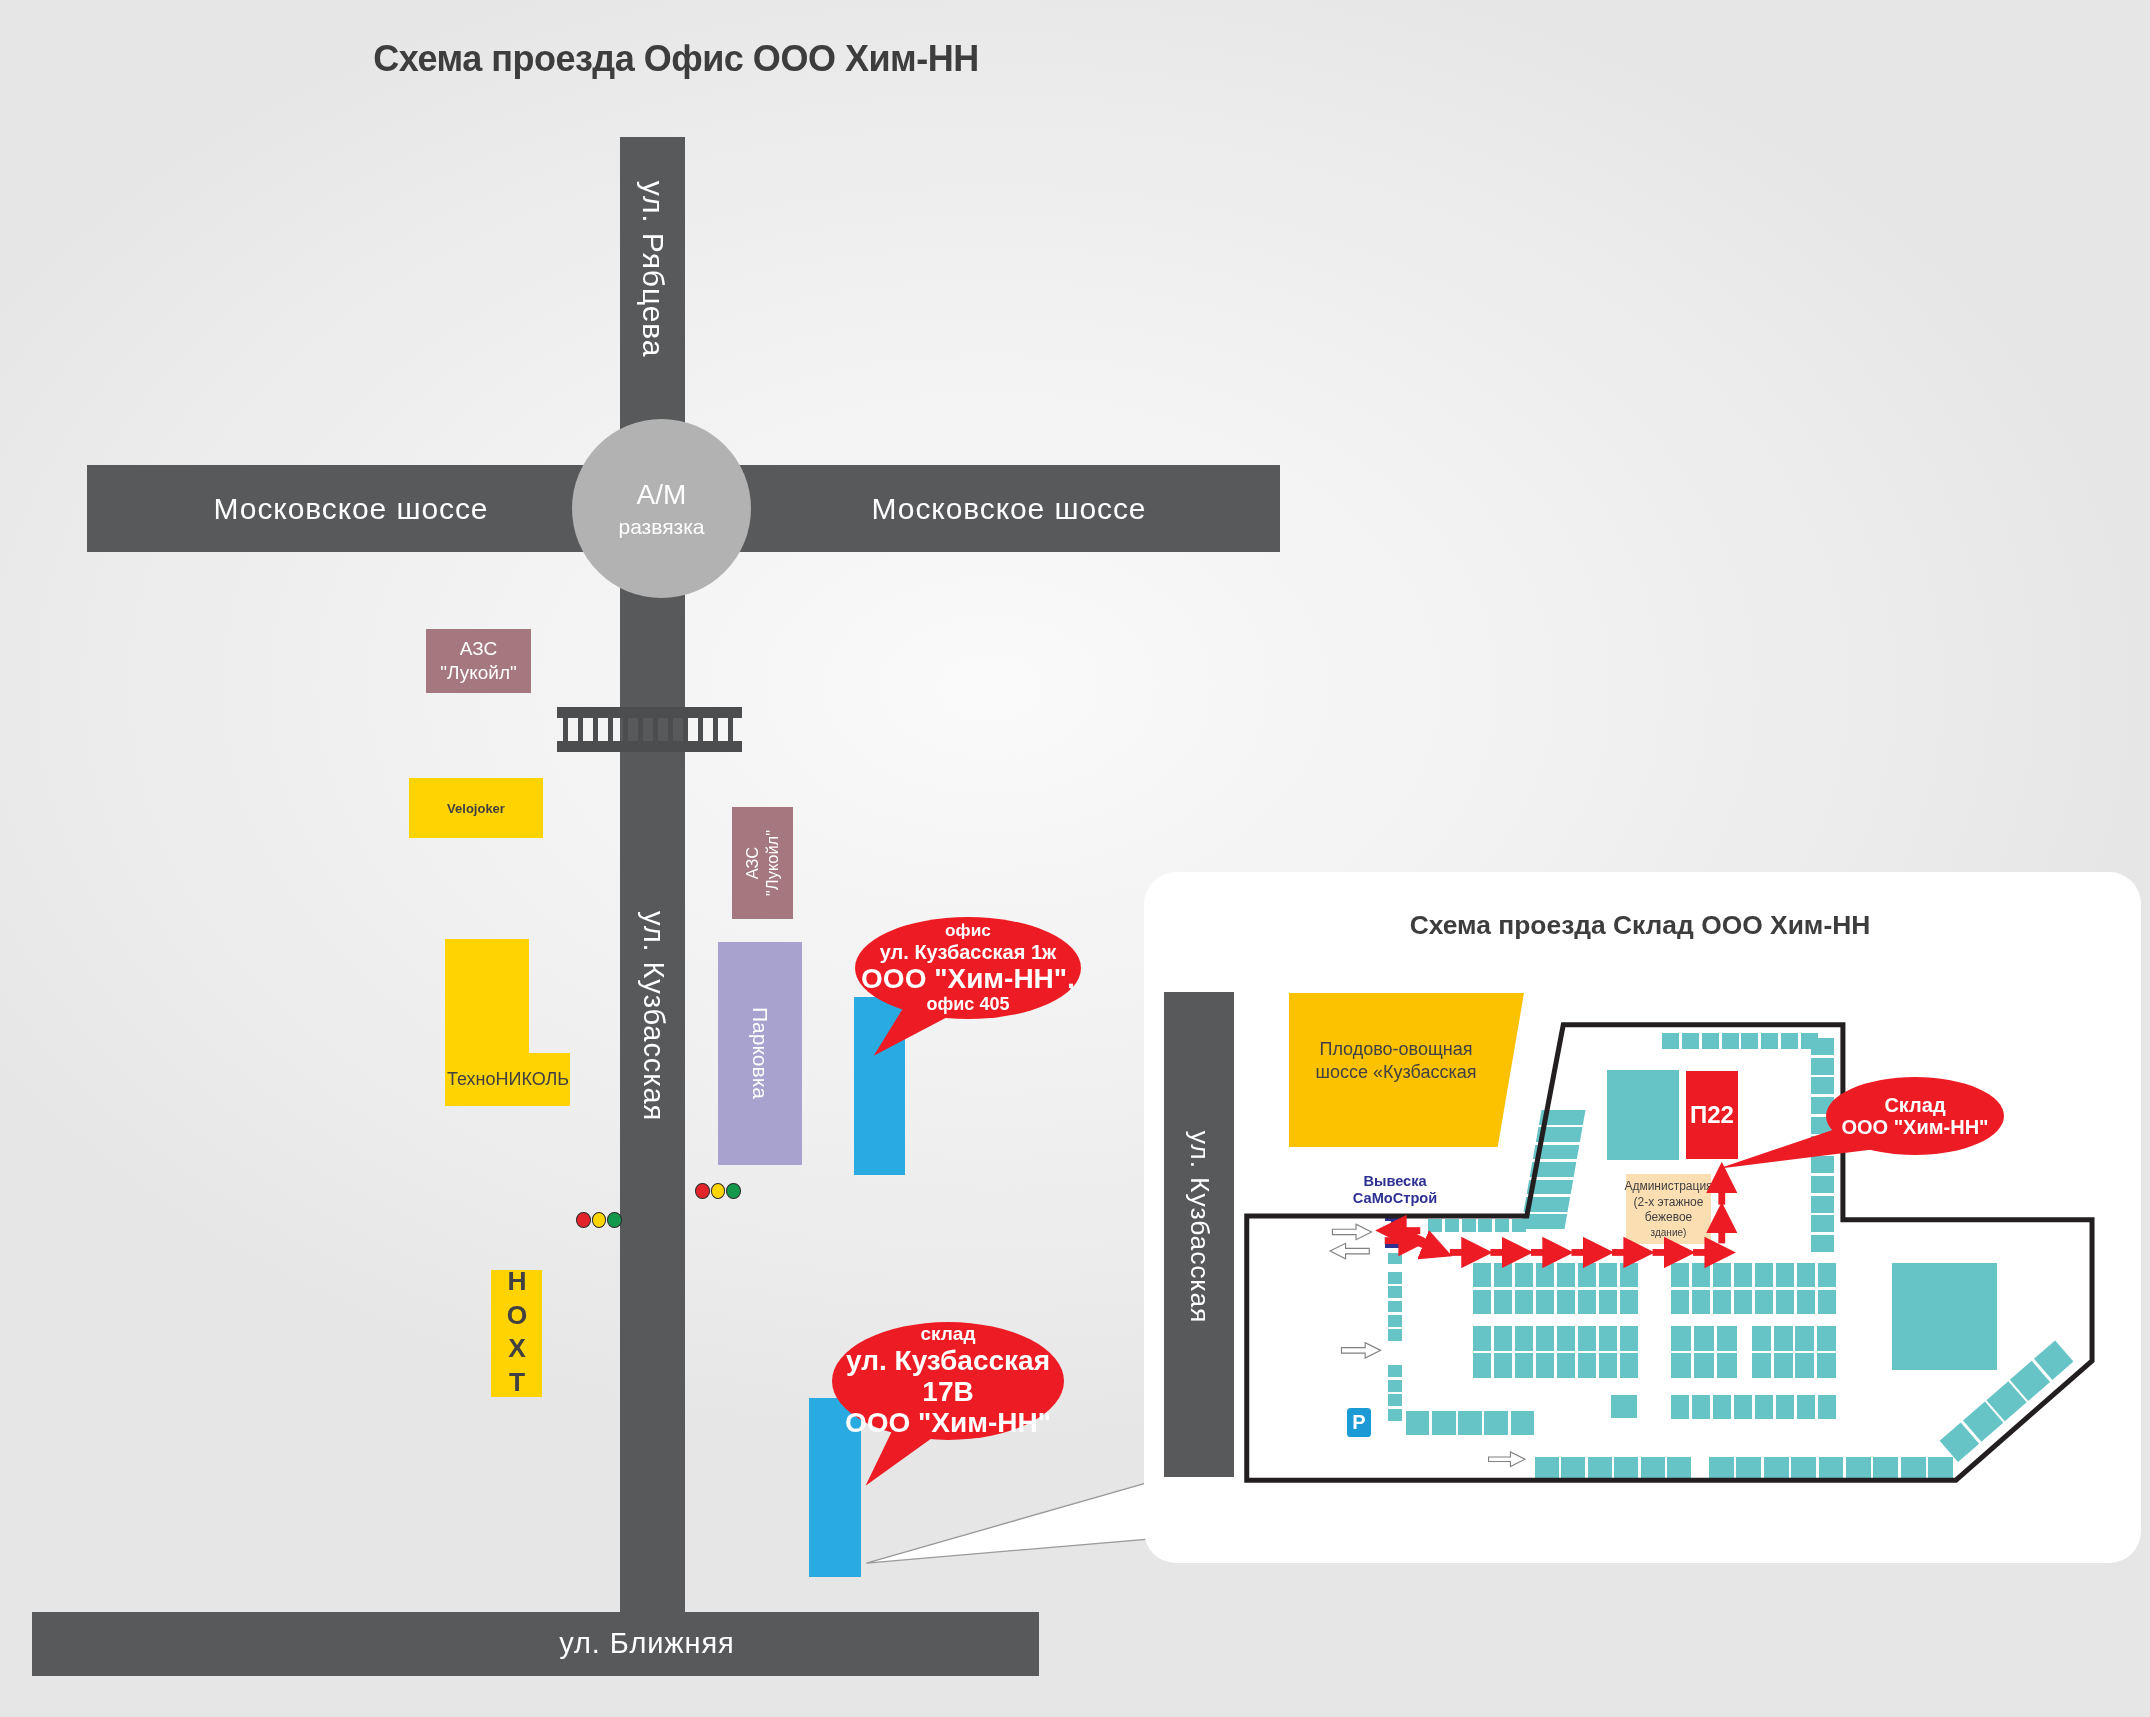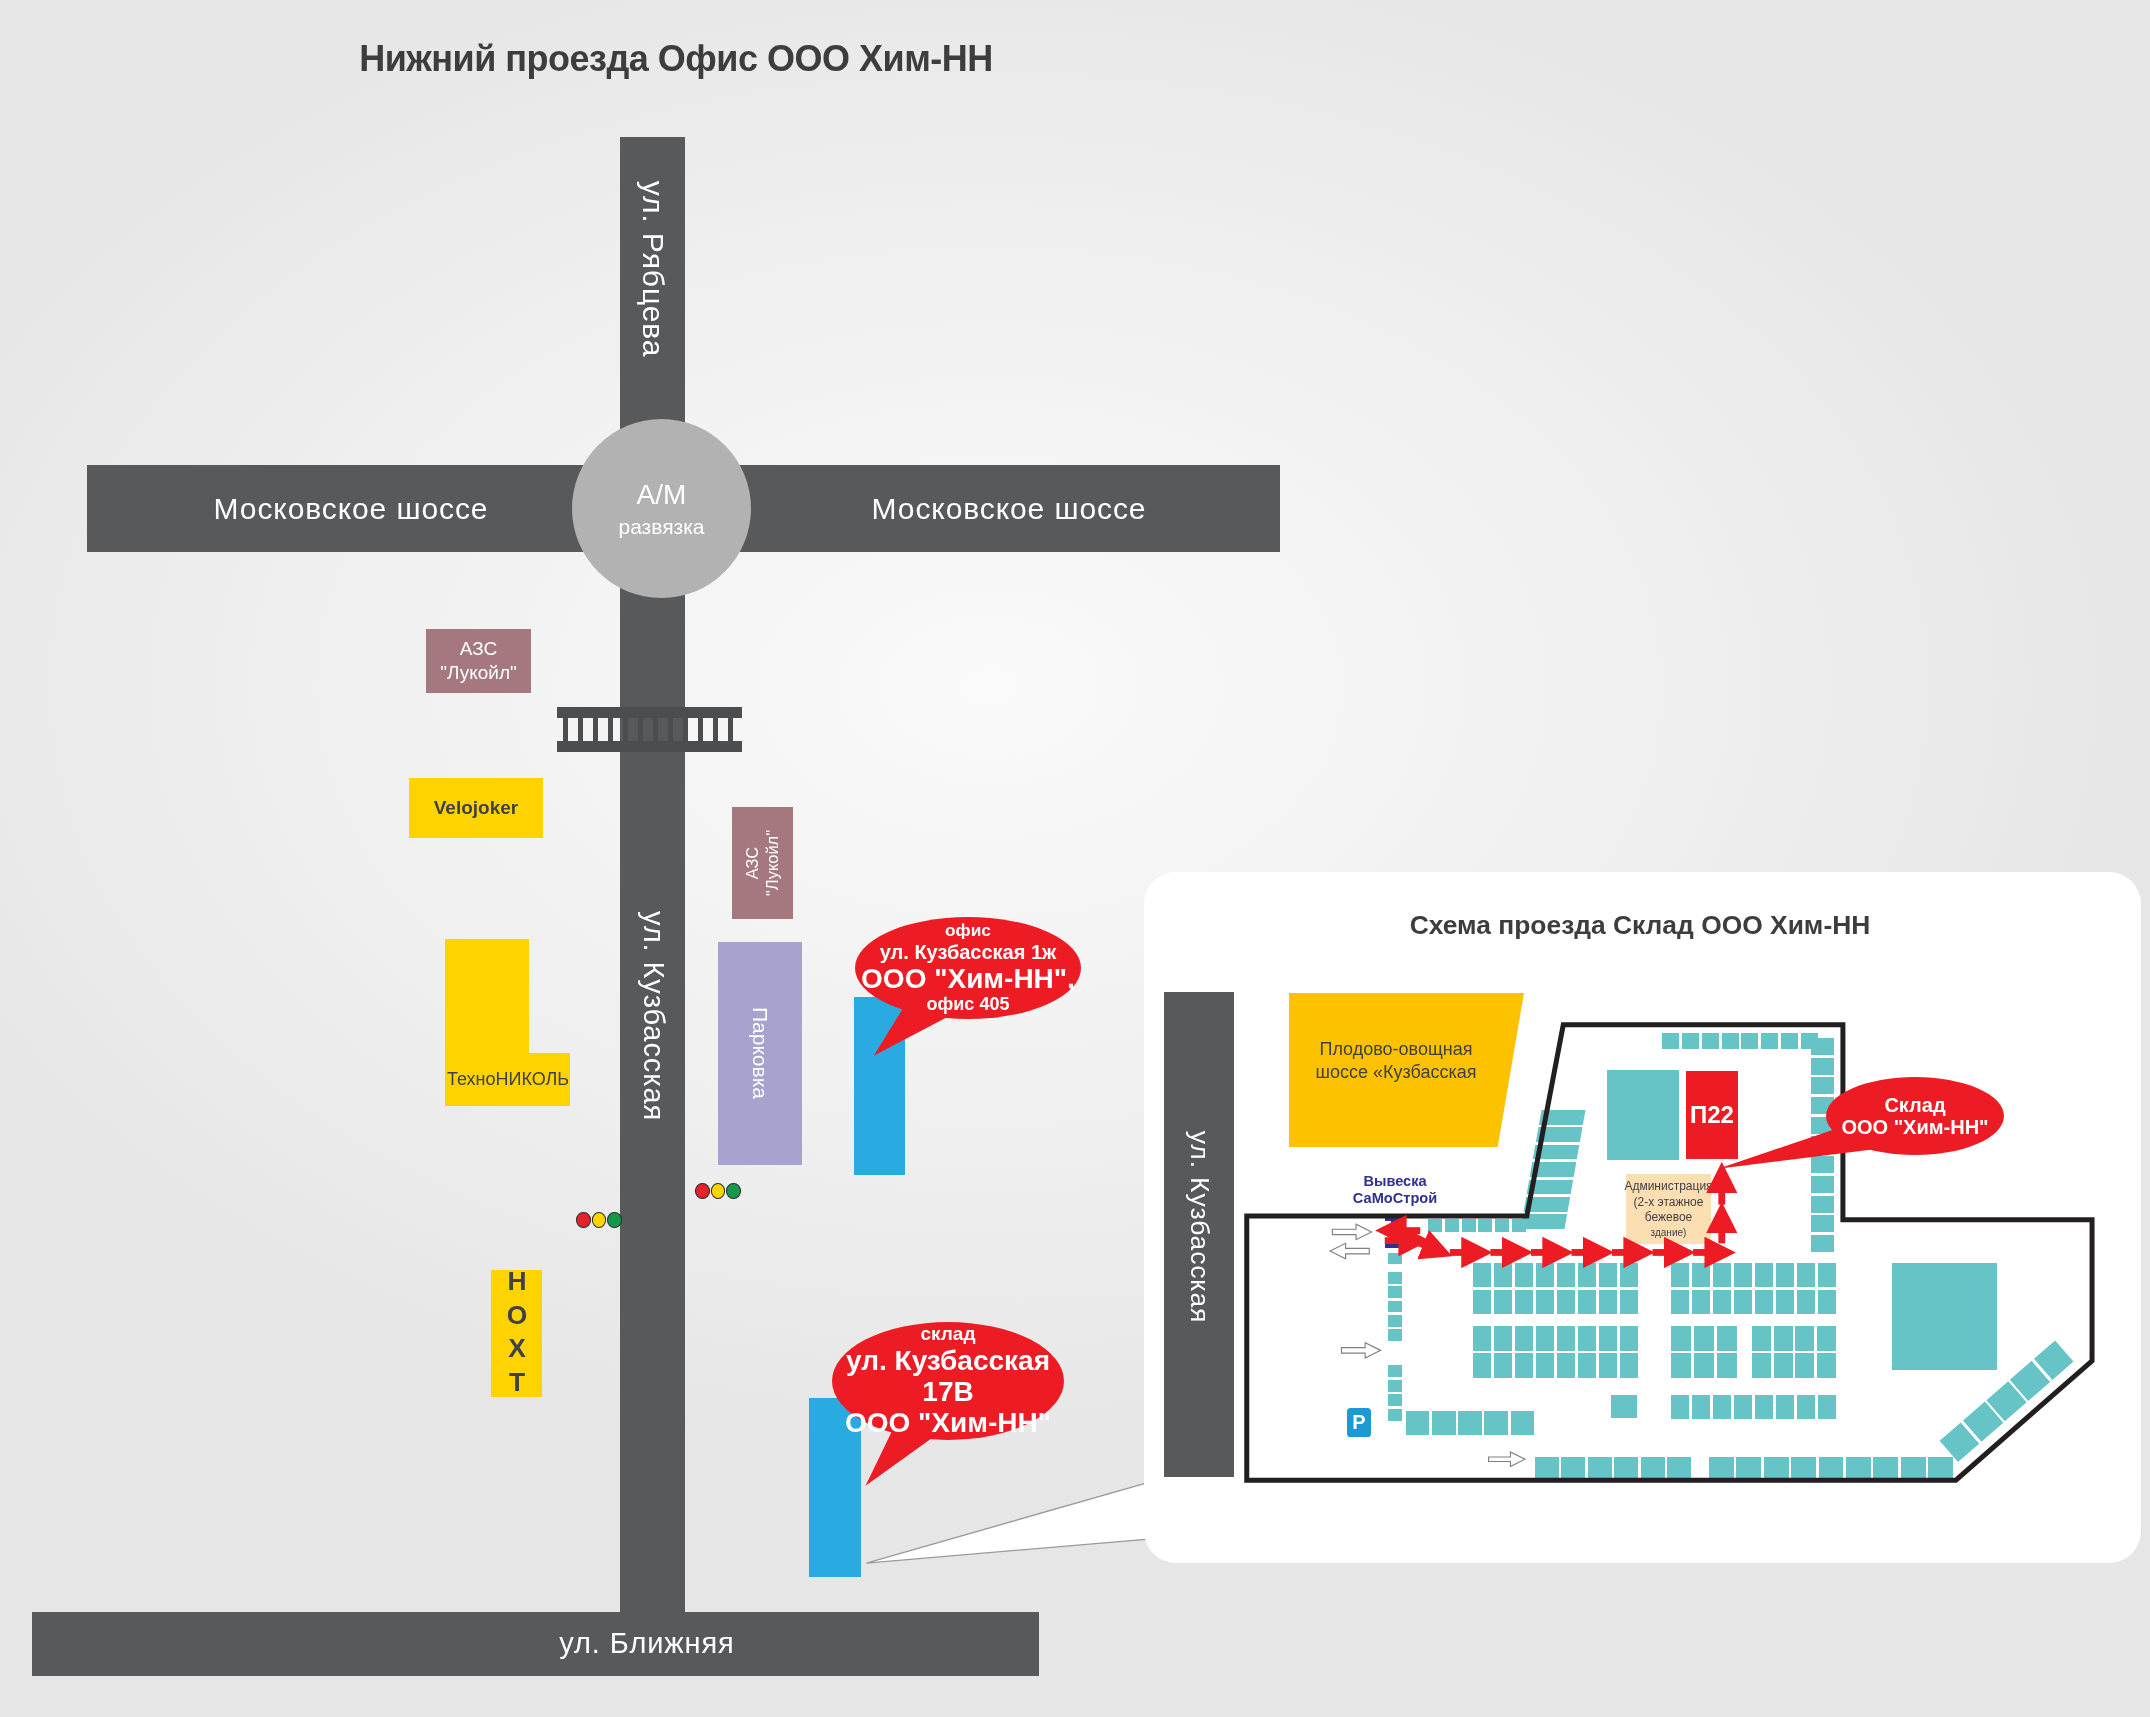--- a/index.html
+++ b/index.html
@@ -21,21 +21,21 @@
   .tl{display:flex;gap:0.9px;}
   .tl b{width:12.8px;height:13.7px;border-radius:50%;border:1.4px solid #2b2b2b;display:block;}
   .vstack{writing-mode:vertical-rl;text-orientation:upright;}
 </style>
 </head>
 <body>
 
 <div class="page">
 
   <div class="abs" style="left:676px;top:36px;transform:translateX(-50%);text-align:center;color:var(--title_gray);font-weight:700;font-size:36px;line-height:1.25;letter-spacing:-0.5px;">
-    <div>Нижний проезда Офис ООО Хим-НН</div>
+    <div>Схема проезда Офис ООО Хим-НН</div>
   </div>
 
   <div class="abs road" style="left:620px;top:137px;width:65px;height:1508px;"></div>
 
   <div class="abs road" style="left:87px;top:465px;width:1193px;height:87px;"></div>
 
   <div class="abs road" style="left:32px;top:1612px;width:1007px;height:64px;"></div>
 
   <div class="abs" style="left:557px;top:707px;width:185px;height:45px;">
     <div class="abs" style="left:0;top:0;width:185px;height:11px;background:var(--rail);"></div>
@@ -55,21 +55,21 @@
     <div style="font-size:21px;">развязка</div>
   </div>
 
   <div class="abs" style="left:426px;top:629px;width:105px;height:64px;background:var(--mauve);display:flex;flex-direction:column;
               align-items:center;justify-content:center;color:#fff;font-size:19px;line-height:1.25;">
     <div>АЗС</div>
     <div>"Лукойл"</div>
   </div>
 
   <div class="abs" style="left:409px;top:778px;width:134px;height:60px;background:var(--yellow);display:flex;align-items:center;justify-content:center;">
-    <span class="dark" style="font-size:19px;font-weight:700;">Velojoker</span>
+    <span class="dark" style="font-size:13px;font-weight:700;">Velojoker</span>
   </div>
 
   <div class="abs" style="left:732px;top:807px;width:61px;height:112px;background:var(--mauve);"></div>
   <div class="center rotm90" style="left:763px;top:863px;color:#fff;font-size:16.4px;text-align:center;line-height:1.2;">
     <div>АЗС</div>
     <div>"Лукойл"</div>
   </div>
 
   <div class="abs" style="left:718px;top:942px;width:84px;height:223px;background:var(--purple);"></div>
   <div class="center rot90" style="left:760px;top:1053px;color:#fff;font-size:21px;">Парковка</div>

